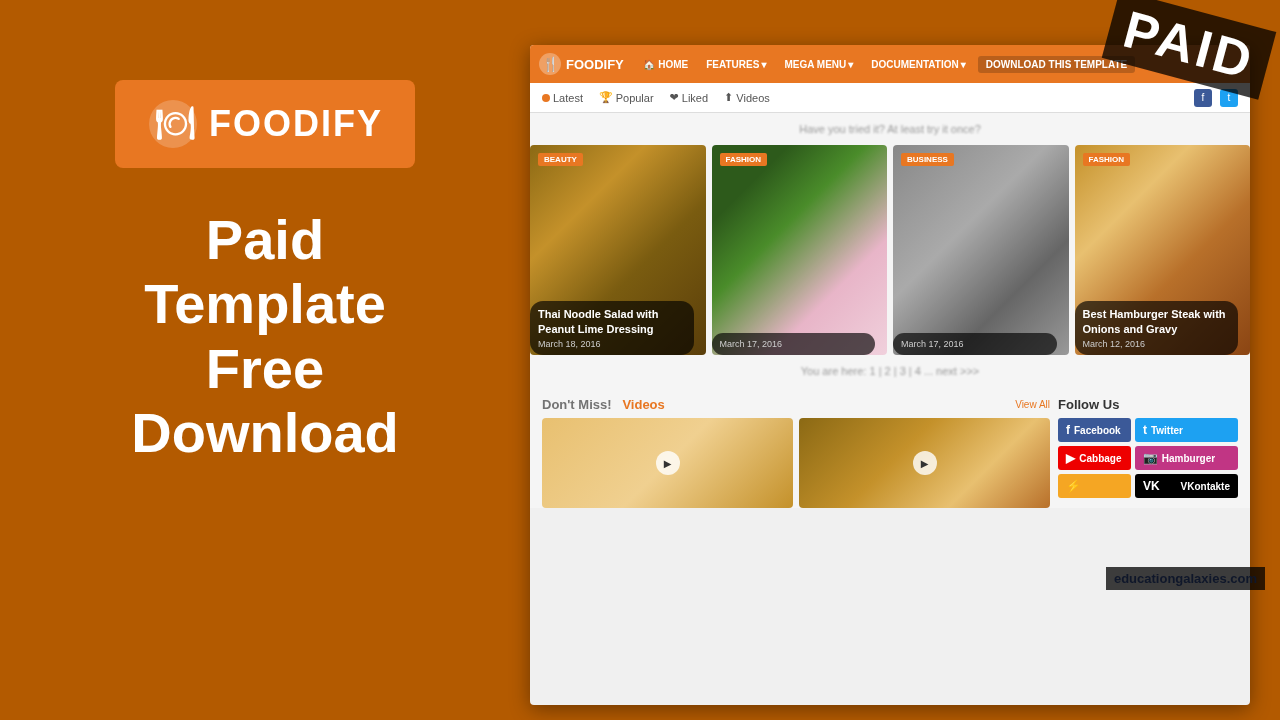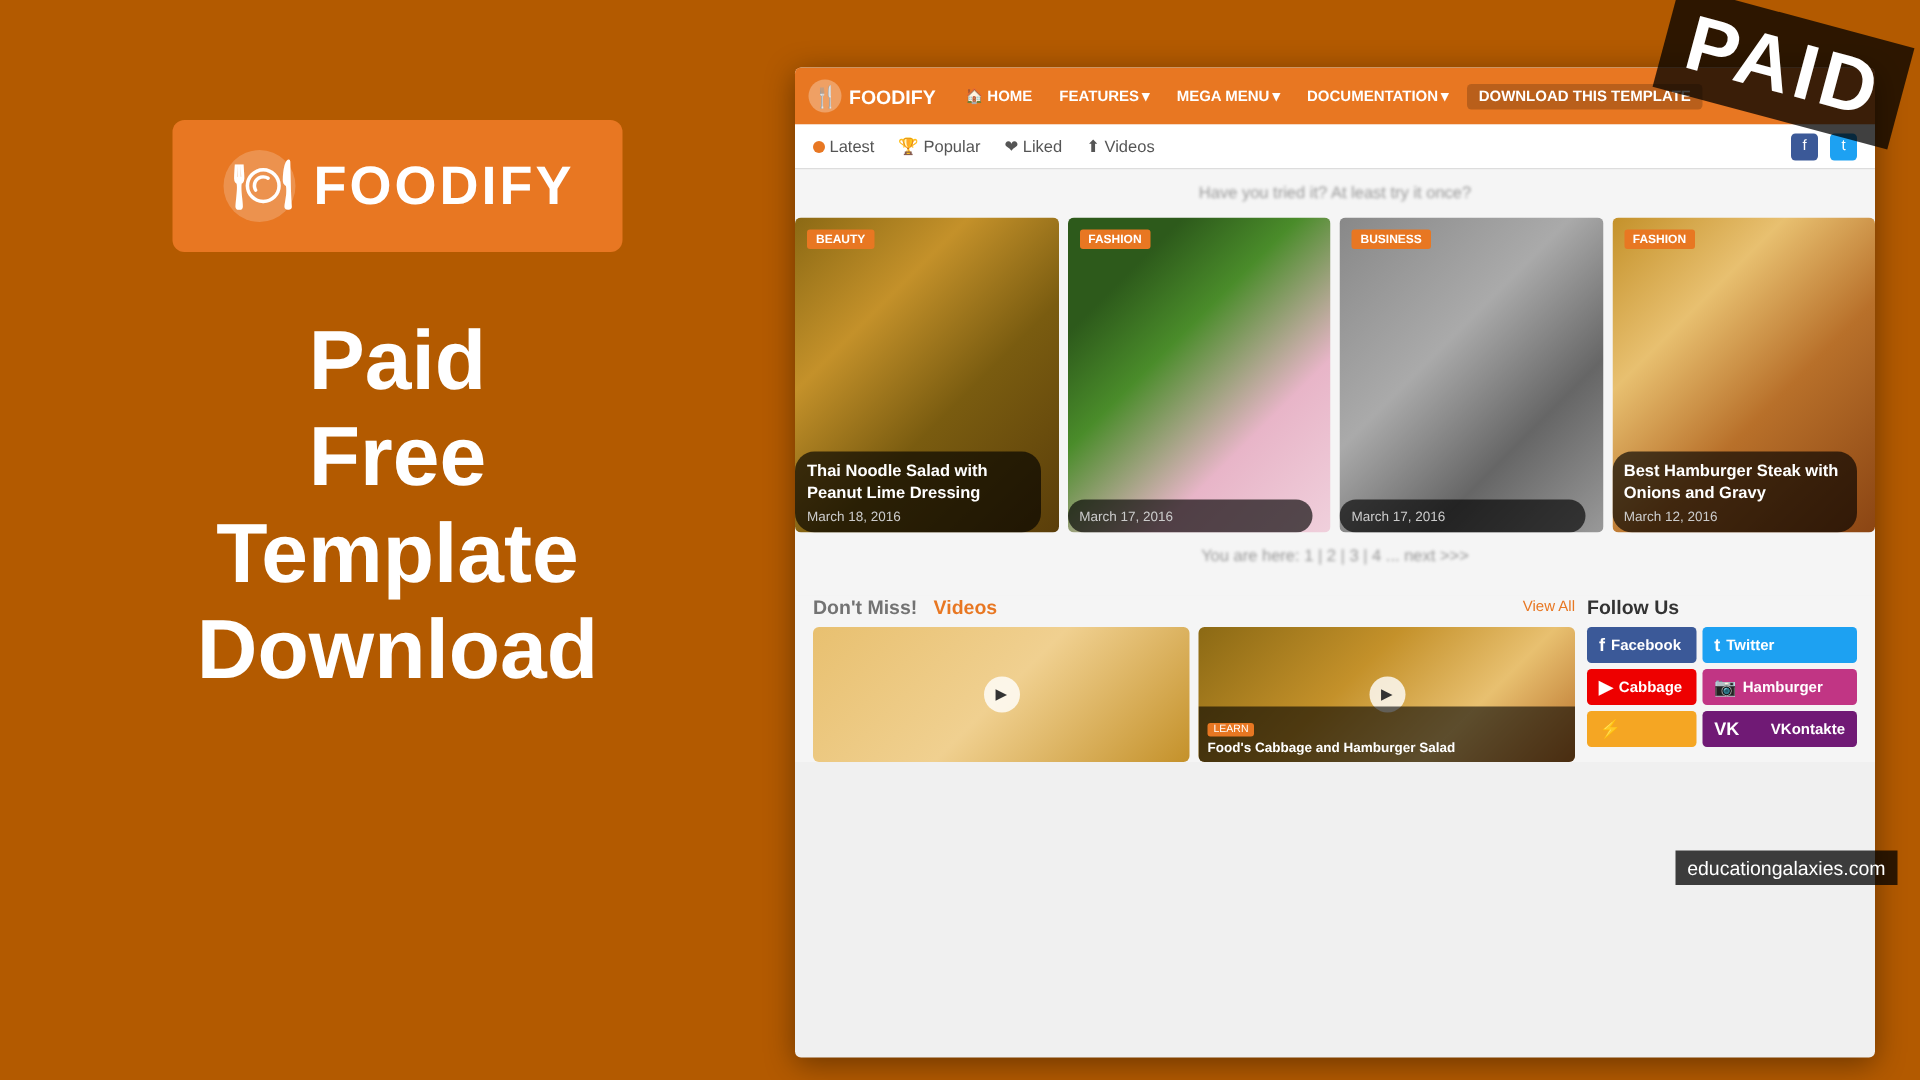--- a/index.html
+++ b/index.html
@@ -372,21 +372,21 @@
       font-size: 10px;
       font-weight: 700;
       cursor: pointer;
     }
 
     .social-btn.facebook { background: #3b5998; }
     .social-btn.twitter { background: #1da1f2; }
     .social-btn.youtube { background: #e00; }
     .social-btn.instagram { background: #c13584; }
     .social-btn.rss { background: #f5a623; }
-    .social-btn.vkontakte { background: #701a75; gap: 21px; }
+    .social-btn.vkontakte { background: #000000; gap: 21px; }
 
     .social-btn-icon {
       font-size: 12px;
     }
 
     
     .paid-watermark {
       position: absolute;
       top: 10px;
       right: 10px;
@@ -398,42 +398,42 @@
       transform: rotate(15deg);
       letter-spacing: 3px;
     }
 
     
     .edu-watermark {
       position: absolute;
       bottom: 130px;
       right: 15px;
       background: rgba(0,0,0,0.75);
-      color: #ffffff;
+      color: #0f172a;
       font-size: 13px;
-      font-weight: 400;
+      font-weight: 700;
       padding: 4px 8px;
       z-index: 10;
     }
   </style>
 </head>
 <body>
 
 <div class="left-panel">
   <div class="logo-box">
     <svg class="logo-icon" viewBox="0 0 52 52" fill="none">
       <circle cx="26" cy="26" r="24" fill="white" opacity="0.2"></circle>
       <text x="8" y="36" font-size="32" fill="white" font-weight="900">🍽</text>
     </svg>
     <span class="logo-text">FOODIFY</span>
   </div>
   <div class="promo-text">
     <h1>Paid</h1>
+    <h1>Template</h1>
     <h1>Free</h1>
-    <h1>Template</h1>
     <h1>Download</h1>
   </div>
 </div>
 
 <div class="browser-panel">
 
   <div class="navbar">
     <div class="nav-logo">
       <svg class="nav-logo-icon" viewBox="0 0 24 24">
         <circle cx="12" cy="12" r="11" fill="white" opacity="0.3"></circle>
@@ -539,24 +539,20 @@
         </div>
         <div class="view-all">View All</div>
       </div>
 
       <div class="video-thumbs">
         <div class="video-thumb video-thumb-1">
           <div class="play-btn">▶</div>
         </div>
         <div class="video-thumb video-thumb-2">
           <div class="play-btn">▶</div>
-          <div class="video-caption">
-            <div class="video-caption-category">LEARN</div>
-            <div class="video-caption-title">Food's Cabbage and Hamburger Salad</div>
-          </div>
         </div>
       </div>
     </div>
 
     <div class="follow-section">
       <div class="follow-title">Follow Us</div>
       <div class="social-buttons">
         <div class="social-btn facebook">
           <span class="social-btn-icon">f</span>
           <span>Facebook</span>

